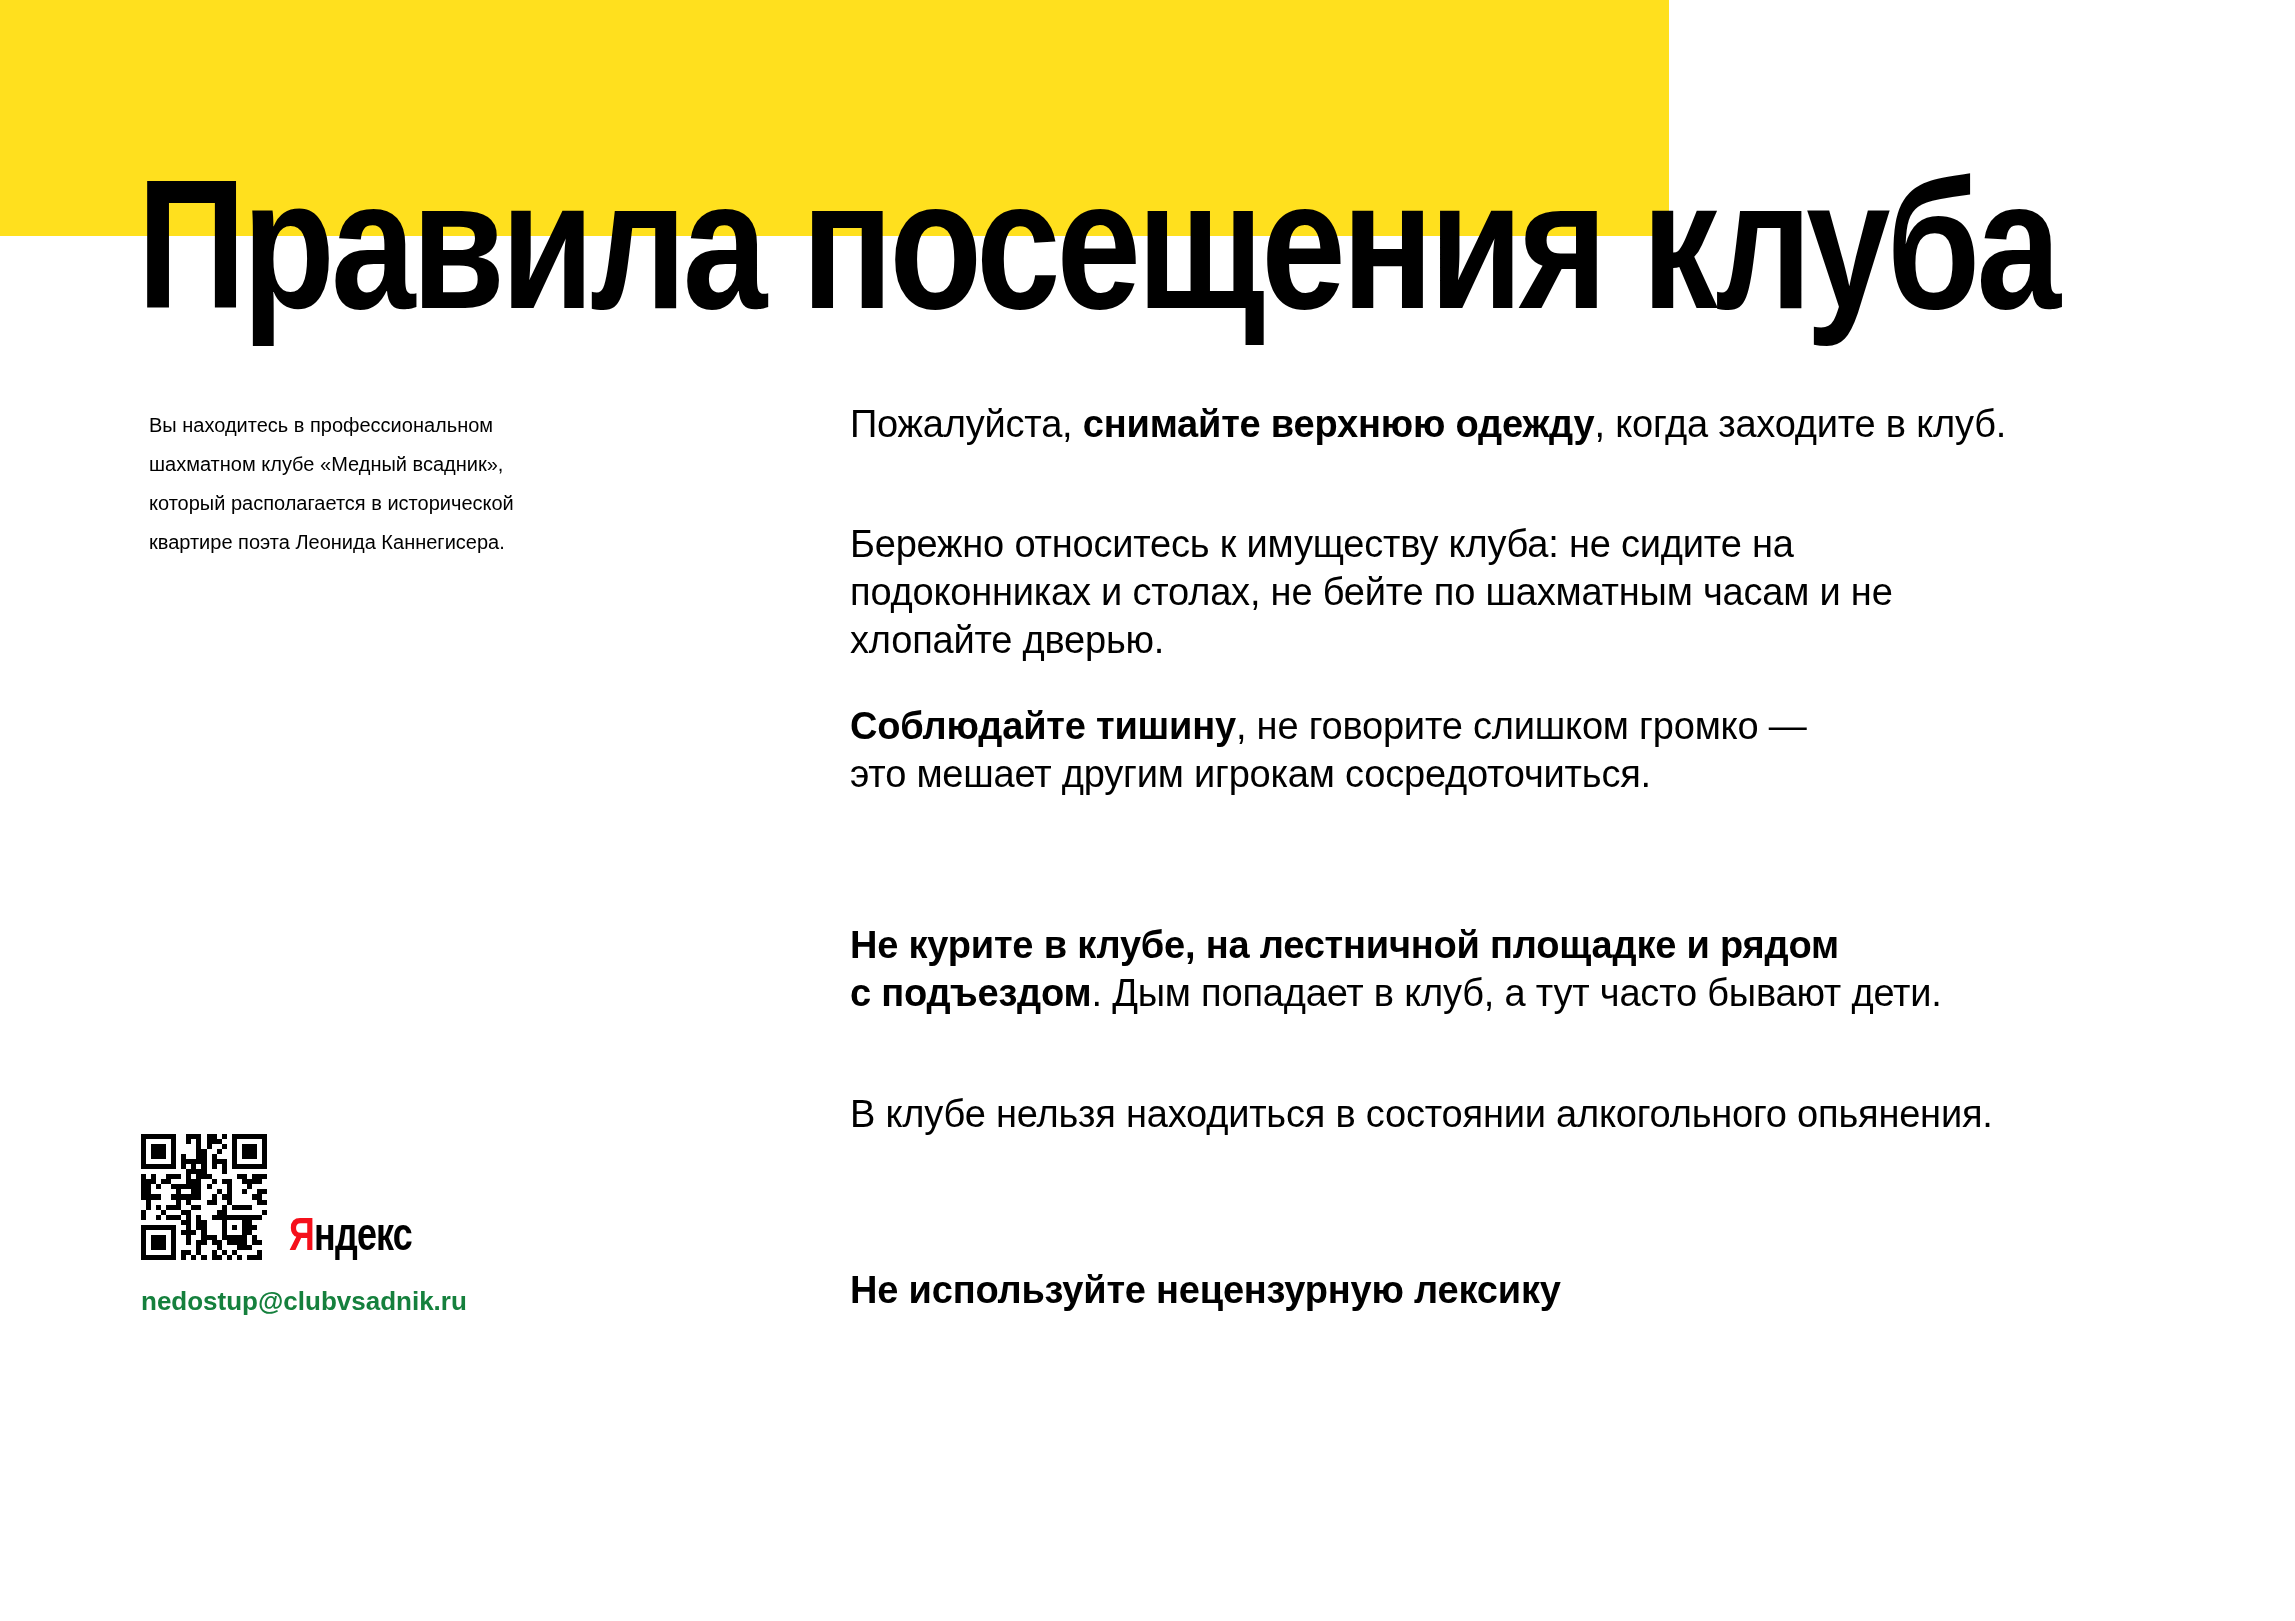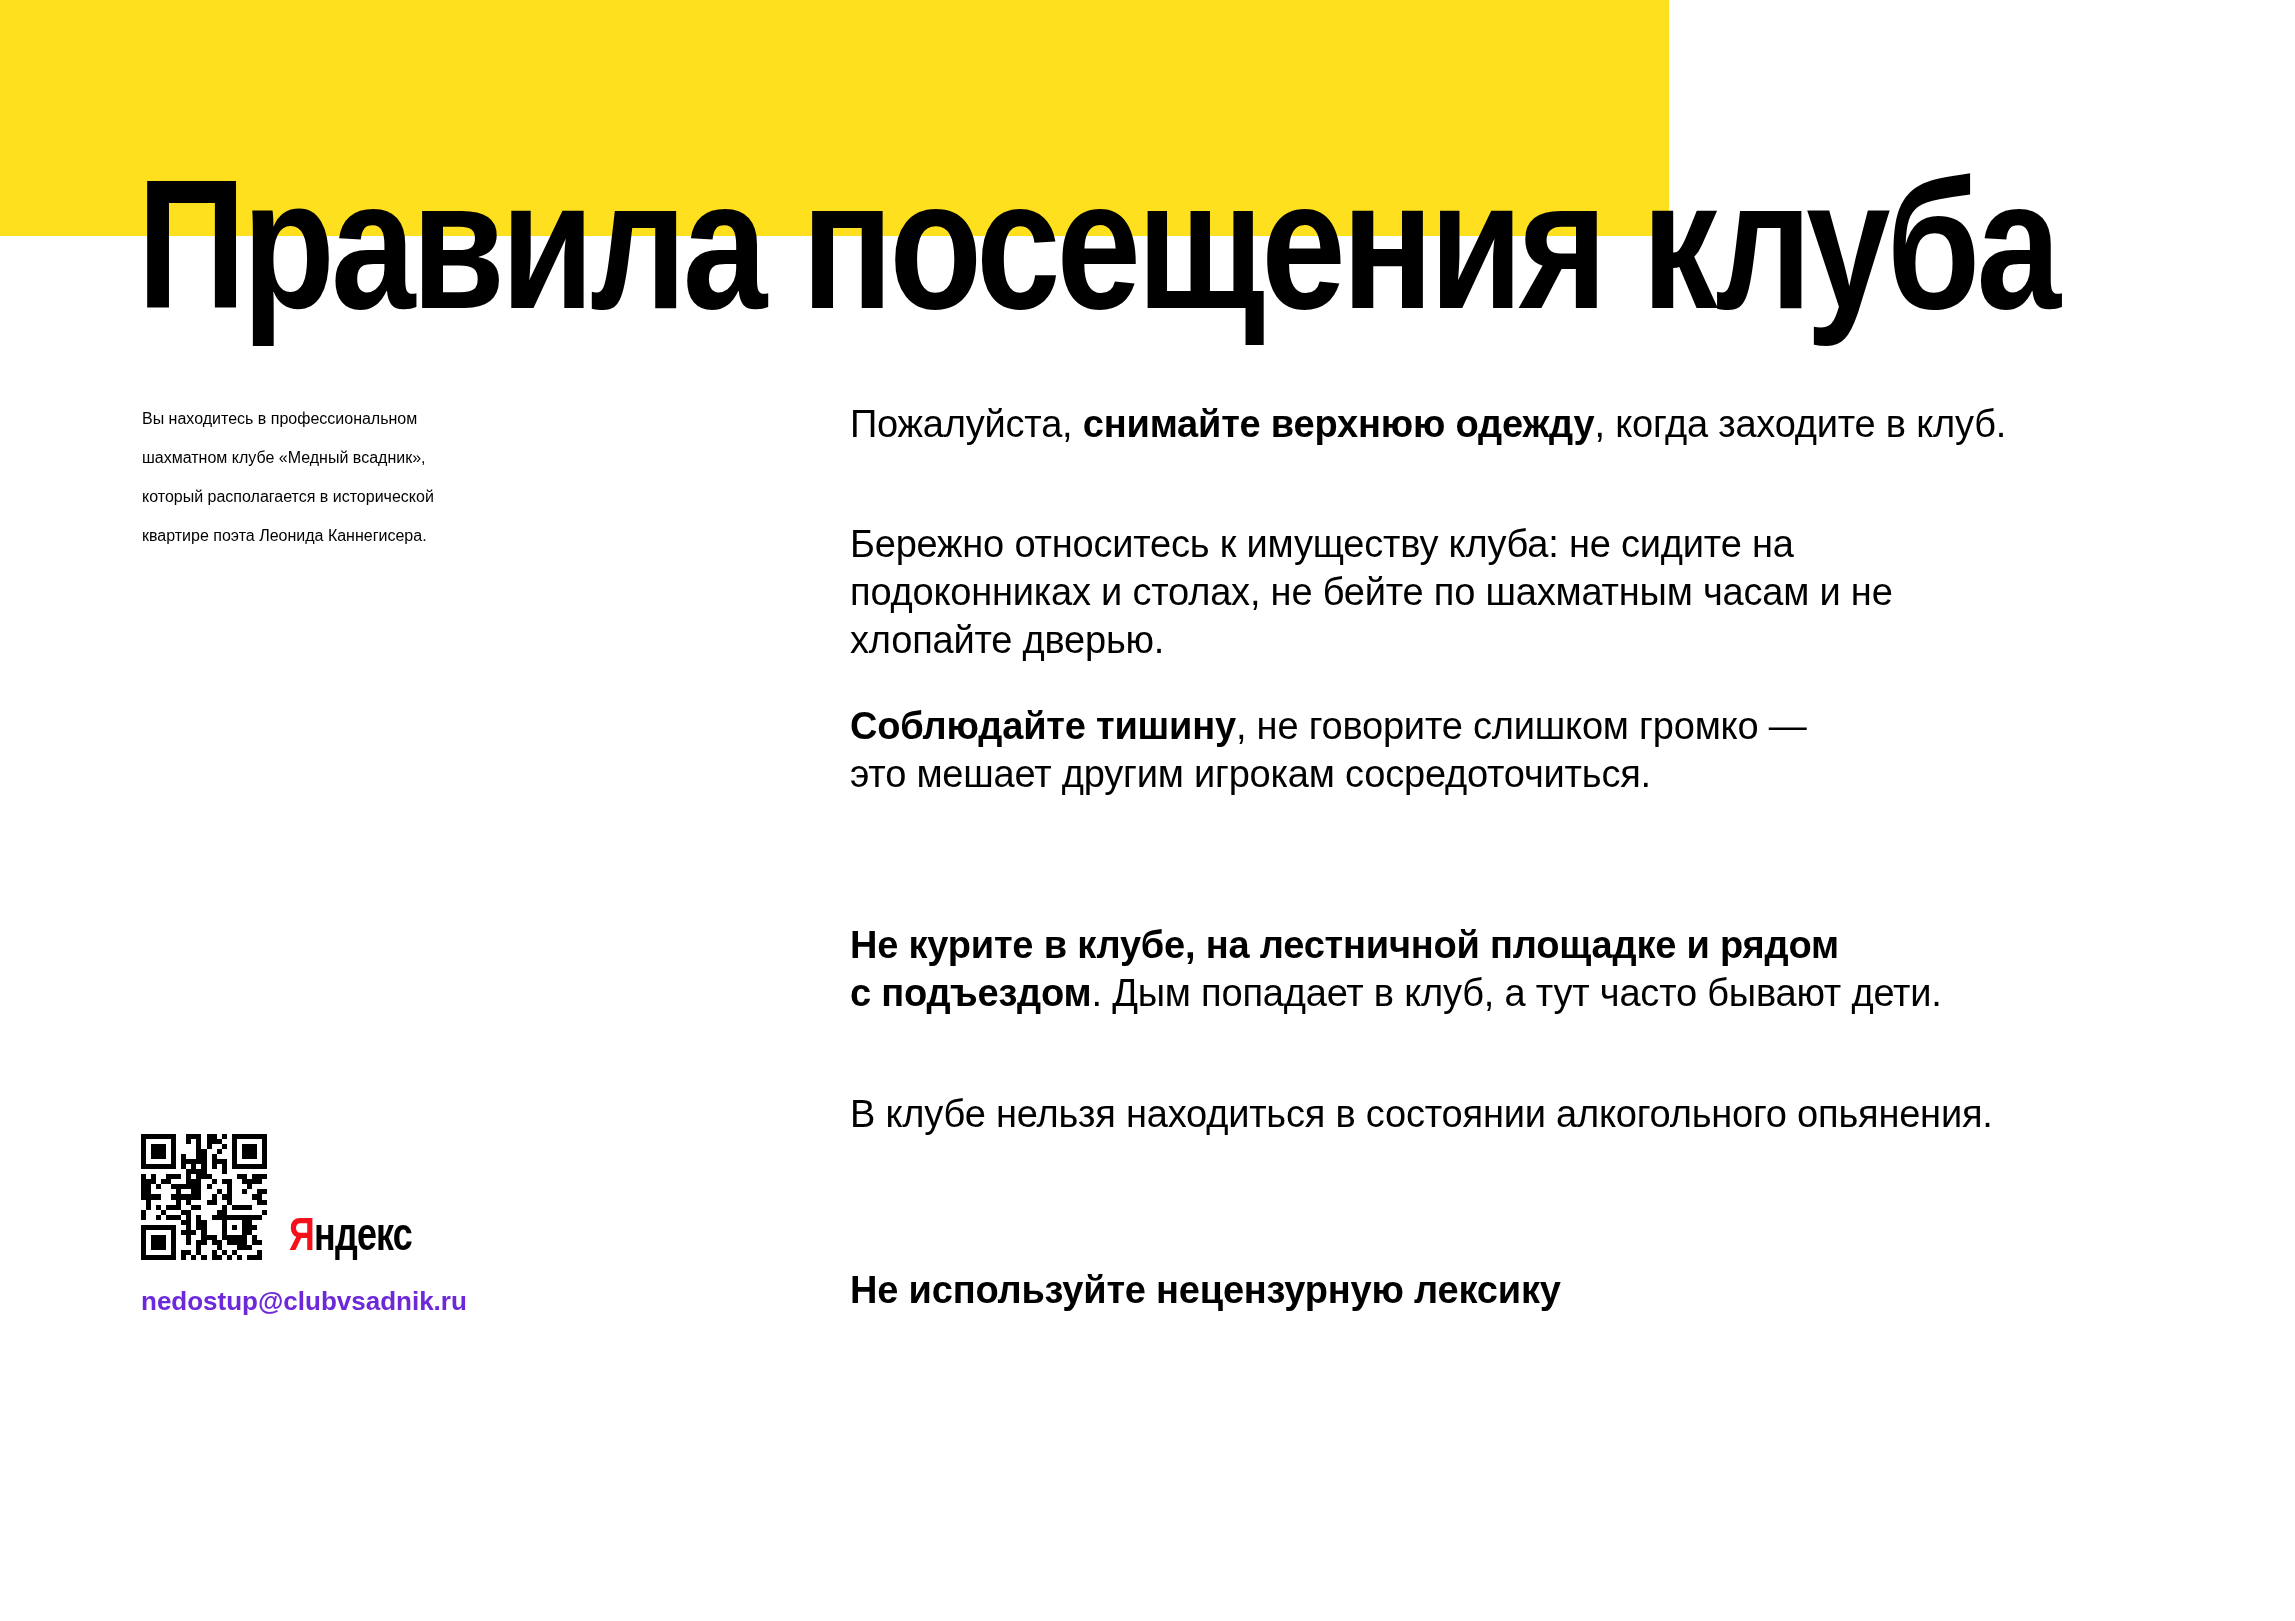--- a/index.html
+++ b/index.html
@@ -17,42 +17,42 @@
     background:#ffe01e;
   }
   .title{
     position:absolute;left:137px;top:144px;
     margin:0;
     font-size:183px;line-height:202px;font-weight:700;
     letter-spacing:-4.8px;white-space:nowrap;
     transform:scaleX(.83);transform-origin:left top;
   }
   .intro-p{
-    position:absolute;left:141px;width:602px;margin:1px;
-    font-size:16px;line-height:39px;font-weight:400;
+    position:absolute;left:141px;width:602px;margin:8px;
+    font-size:20px;line-height:39px;font-weight:400;
     white-space:pre-line;
   }
   .intro-p.p1{top:398px;}
   .intro-p.p2{top:587px;}
   .intro-p.p3{top:771px;}
   .qr{
     position:absolute;left:141px;top:1134px;
     width:126px;height:126px;
   }
   .qr svg{display:block;width:100%;height:100%;shape-rendering:crispEdges;}
   .logo{
     position:absolute;left:289px;top:1211px;
     font-size:46px;line-height:46px;font-weight:700;
     letter-spacing:-1px;white-space:nowrap;
     transform:scaleX(.78);transform-origin:left top;
   }
   .email{
     position:absolute;left:141px;top:1284px;
     font-size:26px;line-height:34px;font-weight:700;
-    color:#6d28d9;text-decoration:none;white-space:nowrap;
+    color:#15803d;text-decoration:none;white-space:nowrap;
   }
   .note{
     position:absolute;left:141px;top:1349px;width:626px;margin:0;
     font-size:19px;line-height:30px;font-weight:400;
     white-space:pre-line;
   }
   .rules{position:absolute;left:0;top:0;width:100%;height:100%;}
   .rule{
     position:absolute;left:850px;width:1372px;
     font-size:38px;line-height:48px;font-weight:400;

